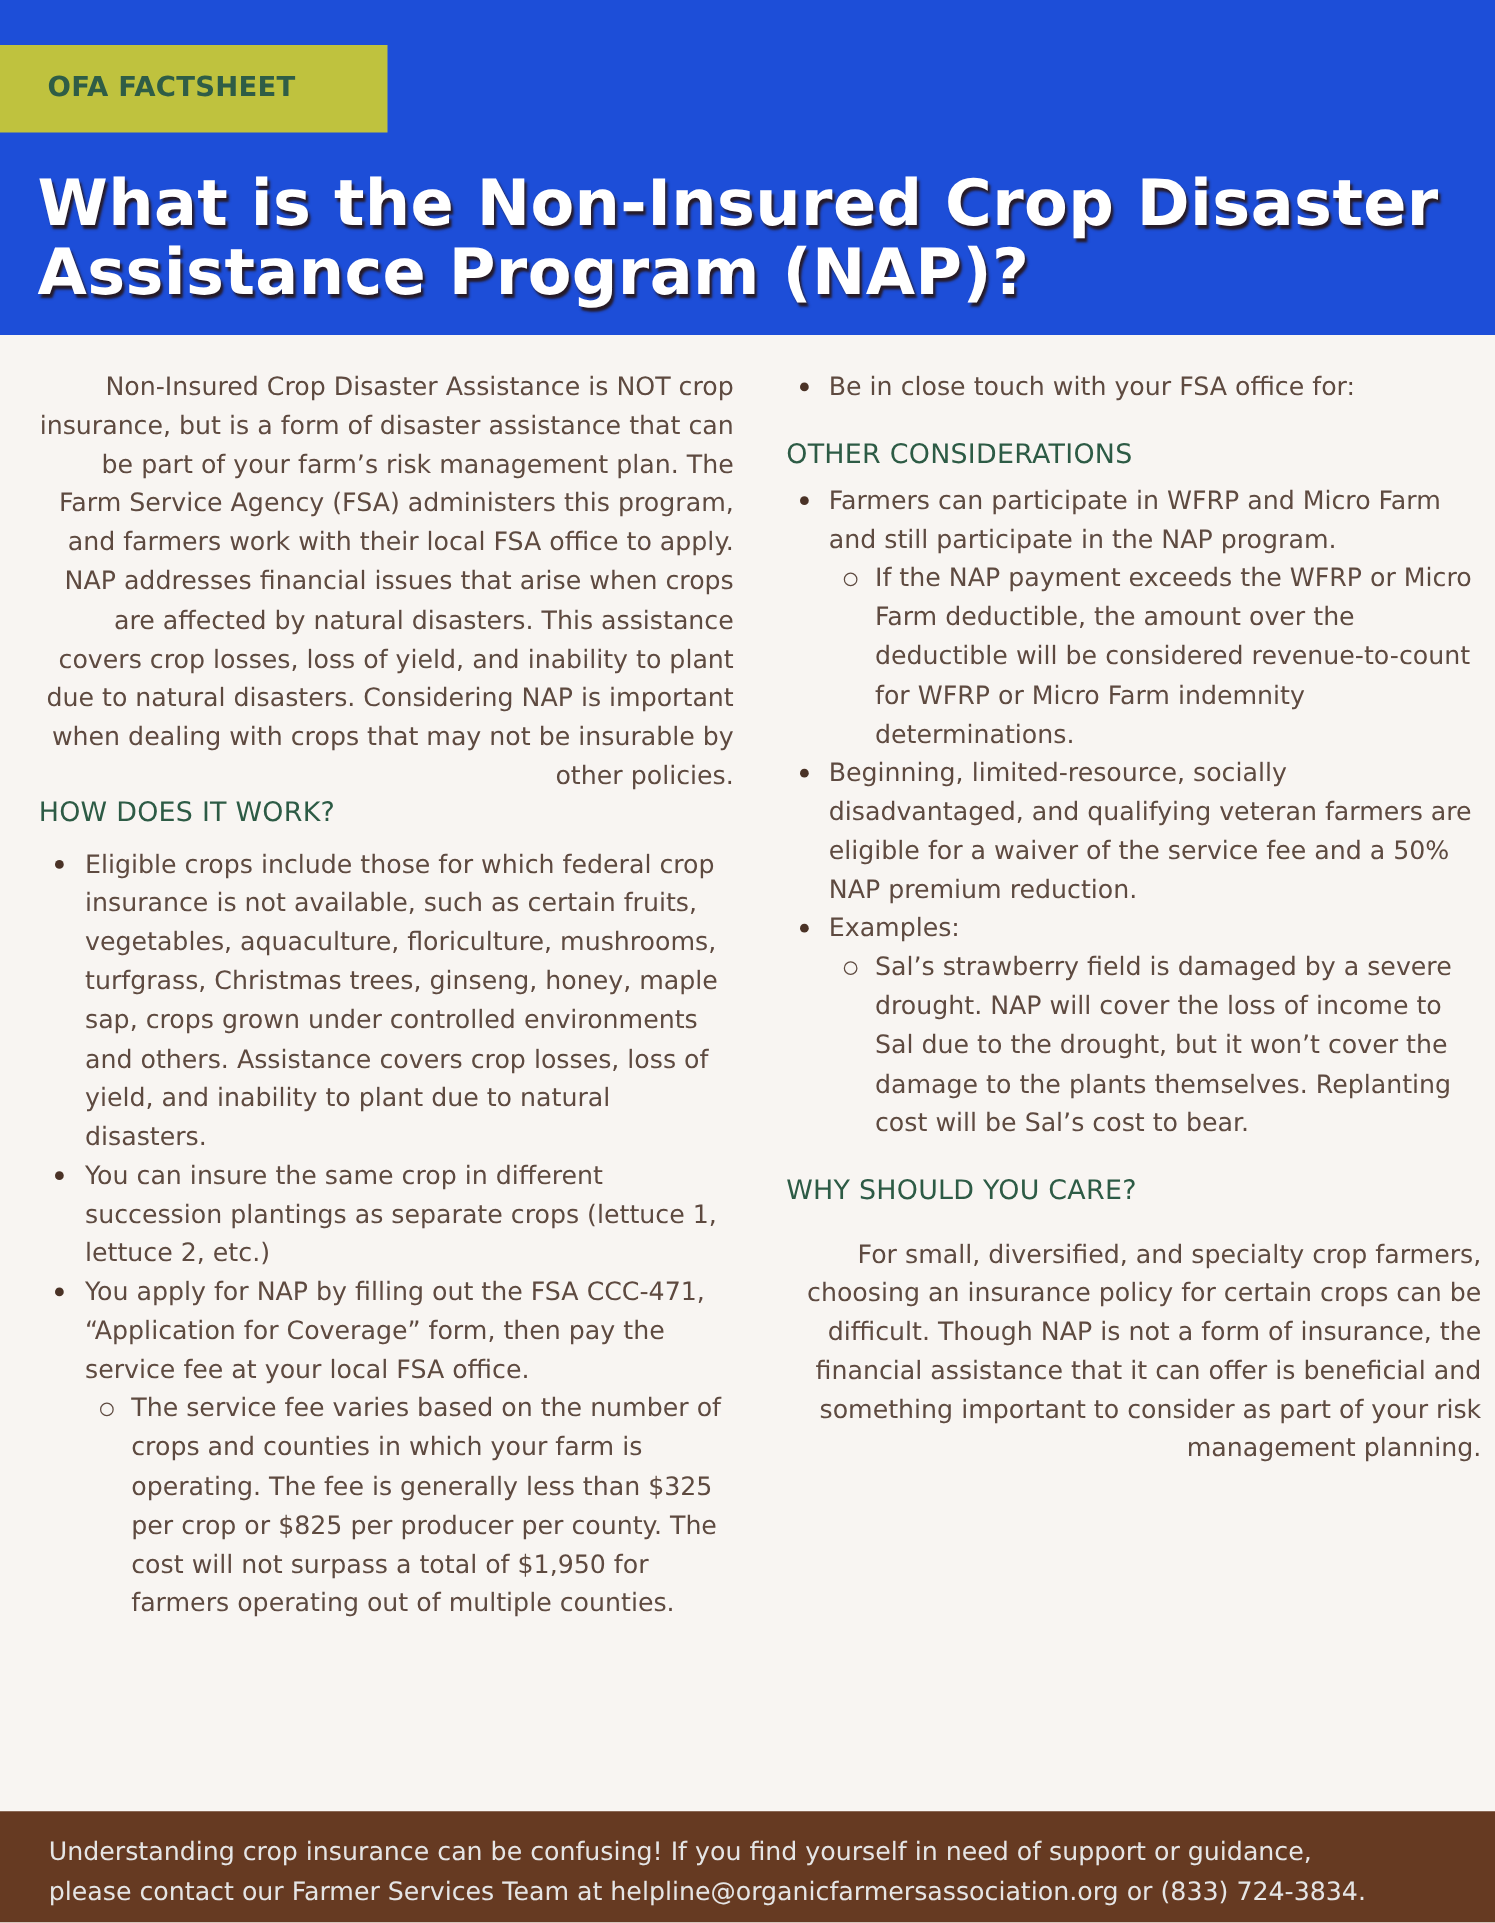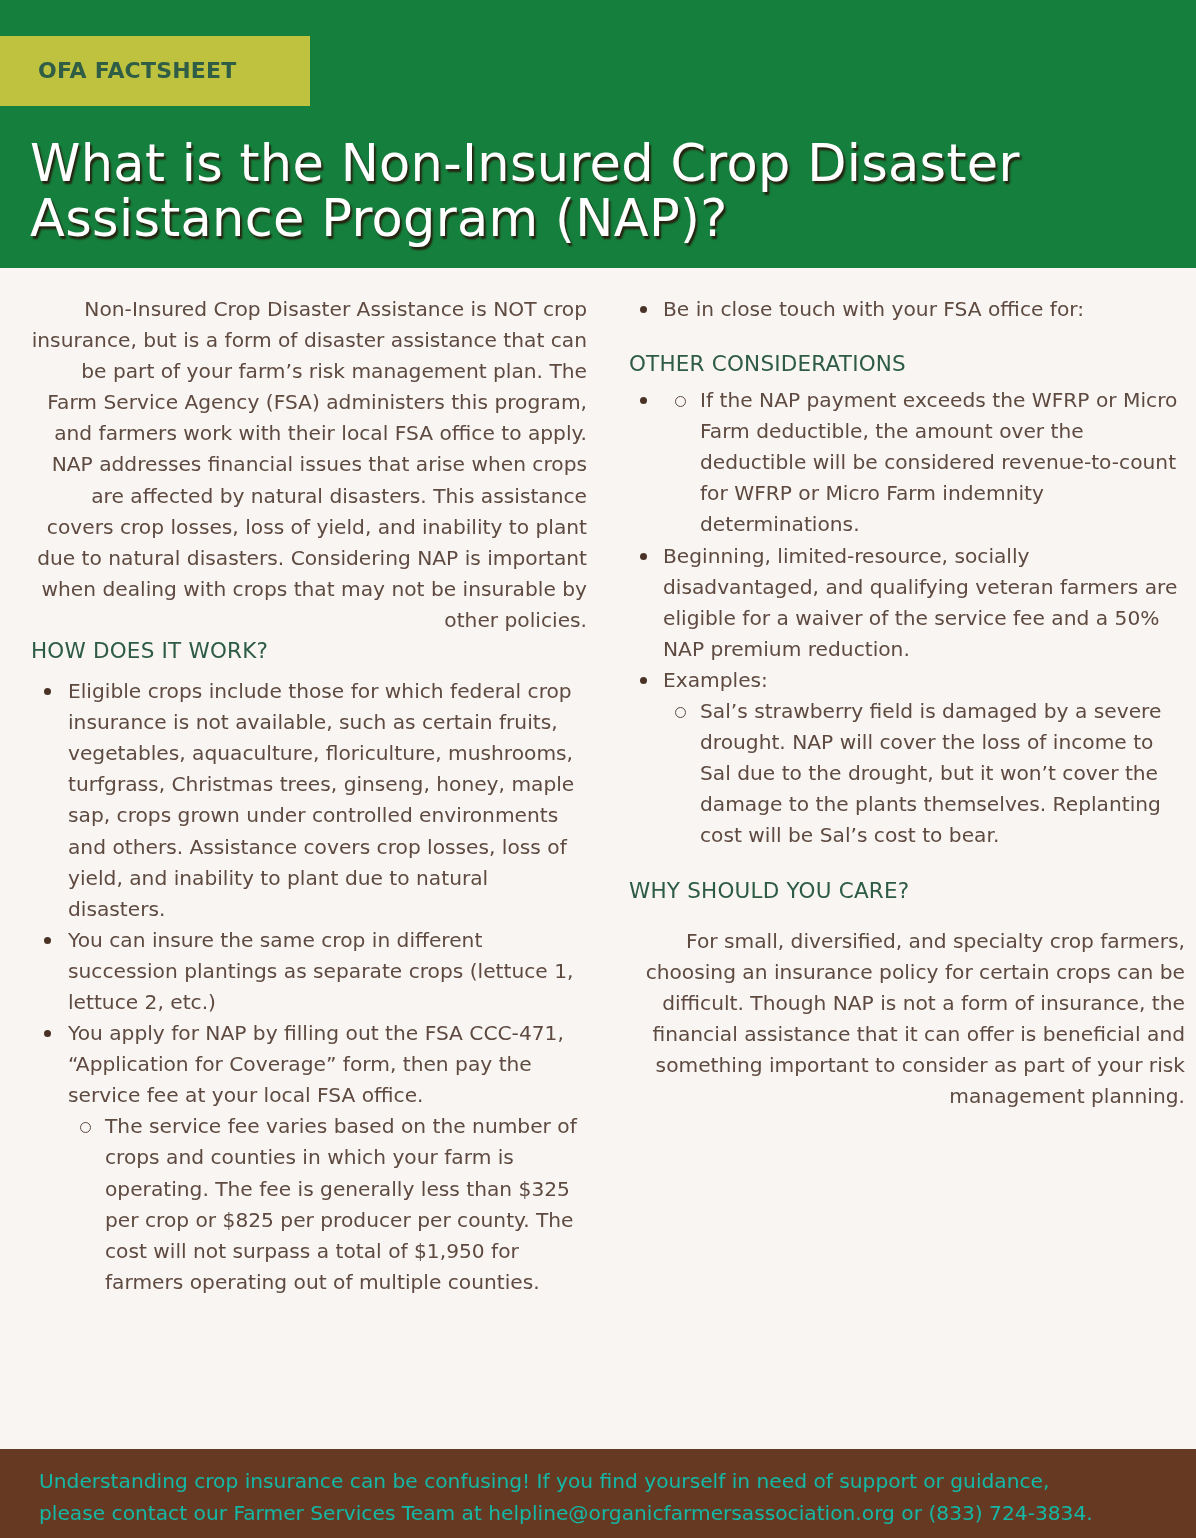--- a/index.html
+++ b/index.html
@@ -5,36 +5,36 @@
     * { box-sizing: border-box; margin: 0; padding: 0; }
     html, body { width: 1196px; height: 1538px; overflow: hidden; }
     body {
       background: #f8f5f2;
       font-family: "DejaVu Sans", "Liberation Sans", sans-serif;
       color: #5e4a40;
       position: relative;
     }
     .header {
       position: absolute; left: 0; top: 0; width: 1196px; height: 268px;
-      background: #15803d;
+      background: #1d4ed8;
     }
     .tag {
       position: absolute; left: 0; top: 36px; width: 310px; height: 70px;
       background: #bfc23e;
       color: #2f5d46;
       font-weight: bold;
       font-size: 22px;
       letter-spacing: 0.2px;
       padding-left: 38px;
       line-height: 70px;
     }
     .title {
       position: absolute; left: 30px; top: 136px; width: 1150px;
       color: #ffffff;
-      font-weight: normal;
+      font-weight: bold;
       font-size: 51px;
       line-height: 55px;
       letter-spacing: 0.3px;
       text-shadow: 2px 3px 2px rgba(40, 18, 8, 0.85);
     }
     .col {
       position: absolute; top: 294px;
       font-size: 20.2px;
       line-height: 31.1px;
     }
@@ -61,21 +61,21 @@
       width: 9px; height: 9px; border-radius: 50%;
       border: 1.6px solid #5e4a40; background: transparent;
     }
     .col.right ul.l1 > li { padding-left: 34px; }
     .col.right ul.l1 > li::before { left: 11px; }
     .col.right h2.oc { margin-top: 24px; margin-bottom: 6px; }
     .col.right h2.why { margin-top: 24px; margin-bottom: 20px; }
     .footer {
       position: absolute; left: 0; top: 1449px; width: 1196px; height: 89px;
       background: #663a22;
-      color: #14b8a6;
+      color: #e5e5e5;
       font-size: 20.2px;
       line-height: 31.5px;
       padding: 17px 0 0 39px;
     }
   </style>
 </head>
 <body>
 
 <div class="header">
   <div class="tag">OFA FACTSHEET</div>
@@ -101,20 +101,21 @@
 <div class="col right">
   <ul class="l1">
     <li>
       <span>Be in close touch with your FSA office for:</span>
     </li>
   </ul>
 
   <h2 class="oc">OTHER CONSIDERATIONS</h2>
   <ul class="l1">
     <li>
+      <span>Farmers can participate in WFRP and Micro Farm and still participate in the NAP program.</span>
       <ul class="l2">
         <li><span>If the NAP payment exceeds the WFRP or Micro Farm deductible, the amount over the deductible will be considered revenue-to-count for WFRP or Micro Farm indemnity determinations.</span></li>
       </ul>
     </li>
     <li><span>Beginning, limited-resource, socially disadvantaged, and qualifying veteran farmers are eligible for a waiver of the service fee and a 50% NAP premium reduction.</span></li>
     <li>
       <span>Examples:</span>
       <ul class="l2">
         <li><span>Sal’s strawberry field is damaged by a severe drought. NAP will cover the loss of income to Sal due to the drought, but it won’t cover the damage to the plants themselves. Replanting cost will be Sal’s cost to bear.</span></li>
       </ul>

